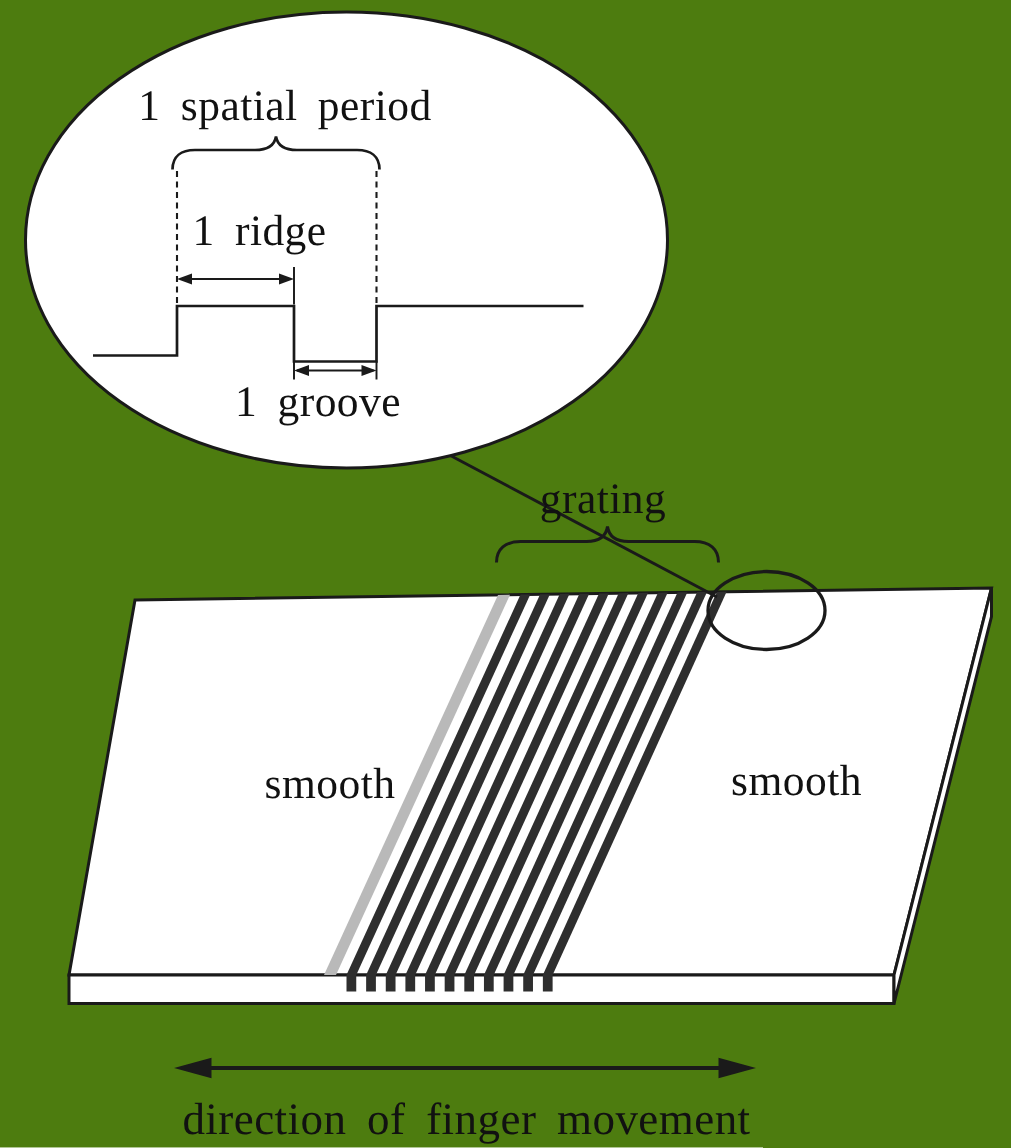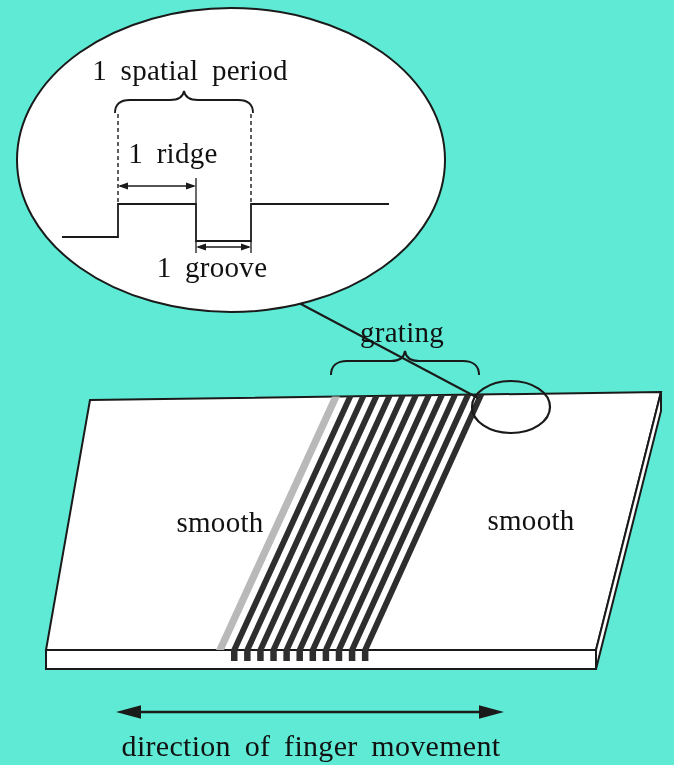--- a/index.html
+++ b/index.html
@@ -1,16 +1,16 @@
 <!DOCTYPE html>
 <html><head>
 <meta charset="utf-8">
 <style>
   html,body{margin:0;padding:0;background:#fff;}
-  .stage{position:relative;width:674px;height:765px;background:#5eead4;overflow:hidden;}
+  .stage{position:relative;width:674px;height:765px;background:#4d7c0f;overflow:hidden;}
   svg{display:block;}
   .label{font-family:"Liberation Serif","DejaVu Serif",serif;font-size:29px;fill:#111;word-spacing:6px;letter-spacing:0.3px;}
   .label-lg{font-size:30px;}
   .ln{stroke:#1a1a1a;fill:none;}
 </style>
 </head>
 <body>
 
 <div class="stage">
 <svg width="674" height="765" viewBox="0 0 674 765">

